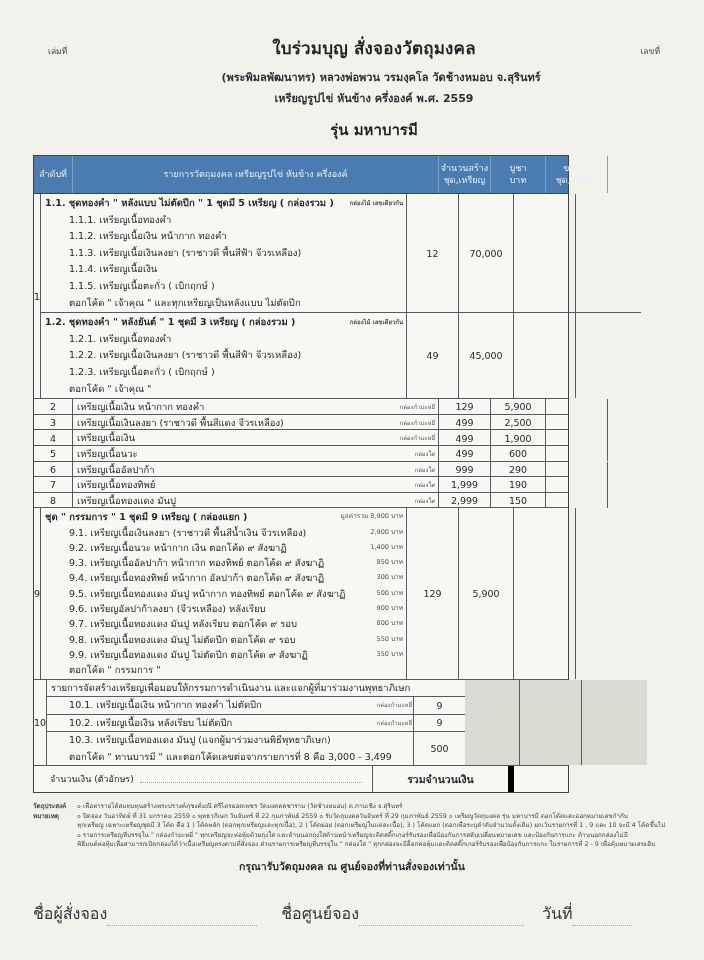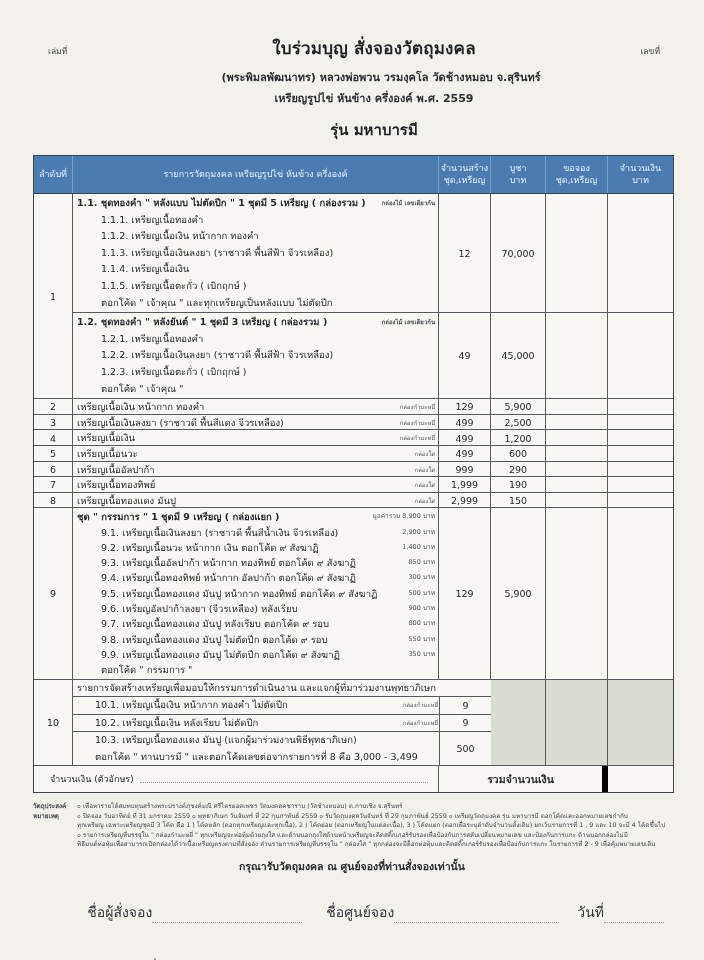--- a/index.html
+++ b/index.html
@@ -17,21 +17,21 @@
   .head-row { position:relative; text-align:center;padding-left:44px; }
   .corner { position:absolute; top:10px; font-size:8.5px; color:#3c4046; }
   .corner.left { left:48px; }
   .corner.right { right:44px; }
   .doc-title { font-size:17px; font-weight:bold; color:#1f2327; letter-spacing:.2px; }
   .doc-sub { font-size:11px; font-weight:bold; margin-top:7px; color:#2a2e33;margin-left:14px; }
   .doc-sub2 { font-size:11px; font-weight:bold; margin-top:3px; color:#2a2e33; }
   .doc-edition { font-size:15px; font-weight:bold; margin-top:11px; color:#1f2327; }
 
   
-  .otable { width:641px; margin:13px auto 0 33px; border:1.5px solid #3f4347; background:#f8f7f3; }
+  .otable { width:536px; margin:13px auto 0 33px; border:1.5px solid #3f4347; background:#f8f7f3; }
   .cellbr { border-right:1px solid #565a5e; }
   .rowbb { border-bottom:1px solid #565a5e; }
 
   .thead {
     display:grid; grid-template-columns:39px 366px 52px 55px 62px 65px;
     background:#4a7cb1; color:#e9f1f9; height:38px;
     border-bottom:1.5px solid #3f4347;
   }
   .thead .hc { display:flex; flex-direction:column; align-items:center; justify-content:center; font-size:9px; line-height:11.5px; text-align:center; }
   .thead .hc:not(:last-child){ border-right:1px solid #7ba0c6; }
@@ -81,21 +81,21 @@
 
   
   .fine { margin:8px 18px 0 33px; font-size:6.3px; line-height:9.6px; color:#3b3f44; }
   .fine .frow { display:flex; }
   .fine .flabel { width:44px; font-weight:bold; flex-shrink:0; }
   .fine .ftext { flex:1; white-space:nowrap; overflow:hidden; }
   .pickup { text-align:center; font-size:10.5px; font-weight:bold; margin-top:9px; color:#26292d; }
 
   
   .signs { margin:26px 40px 0 33px; }
-  .sign-row { display:flex; align-items:flex-end; font-size:14px; color:#33373c; margin-bottom:34px;justify-content:flex-end; }
+  .sign-row { display:flex; align-items:flex-end; font-size:16px; color:#33373c; margin-bottom:34px; }
   .slabel { white-space:nowrap; }
   .sline { border-bottom:1px dotted #a3a69f; height:12px; }
   .w1 { width:150px; margin-right:24px; }
   .w2 { width:165px; margin-right:18px; }
   .w3 { width:60px; }
   .w4 { width:180px; margin-right:10px; }
 </style>
 </head>
 <body>
 
@@ -199,21 +199,21 @@
       <div class="cell num cellbr"></div>
       <div class="cell num"></div>
     </div>
     <div class="trow simple rowbb">
       <div class="cell c-no cellbr">4</div>
       <div class="cell c-item cellbr">
           <span>เหรียญเนื้อเงิน</span>
           <span class="boxnote">กล่องกำมะหยี่</span>
         </div>
       <div class="cell num cellbr">499</div>
-      <div class="cell num cellbr">1,200</div>
+      <div class="cell num cellbr">1,900</div>
       <div class="cell num cellbr"></div>
       <div class="cell num"></div>
     </div>
     <div class="trow simple rowbb">
       <div class="cell c-no cellbr">5</div>
       <div class="cell c-item cellbr">
           <span>เหรียญเนื้อนวะ</span>
           <span class="boxnote">กล่องใส</span>
         </div>
       <div class="cell num cellbr">499</div>

